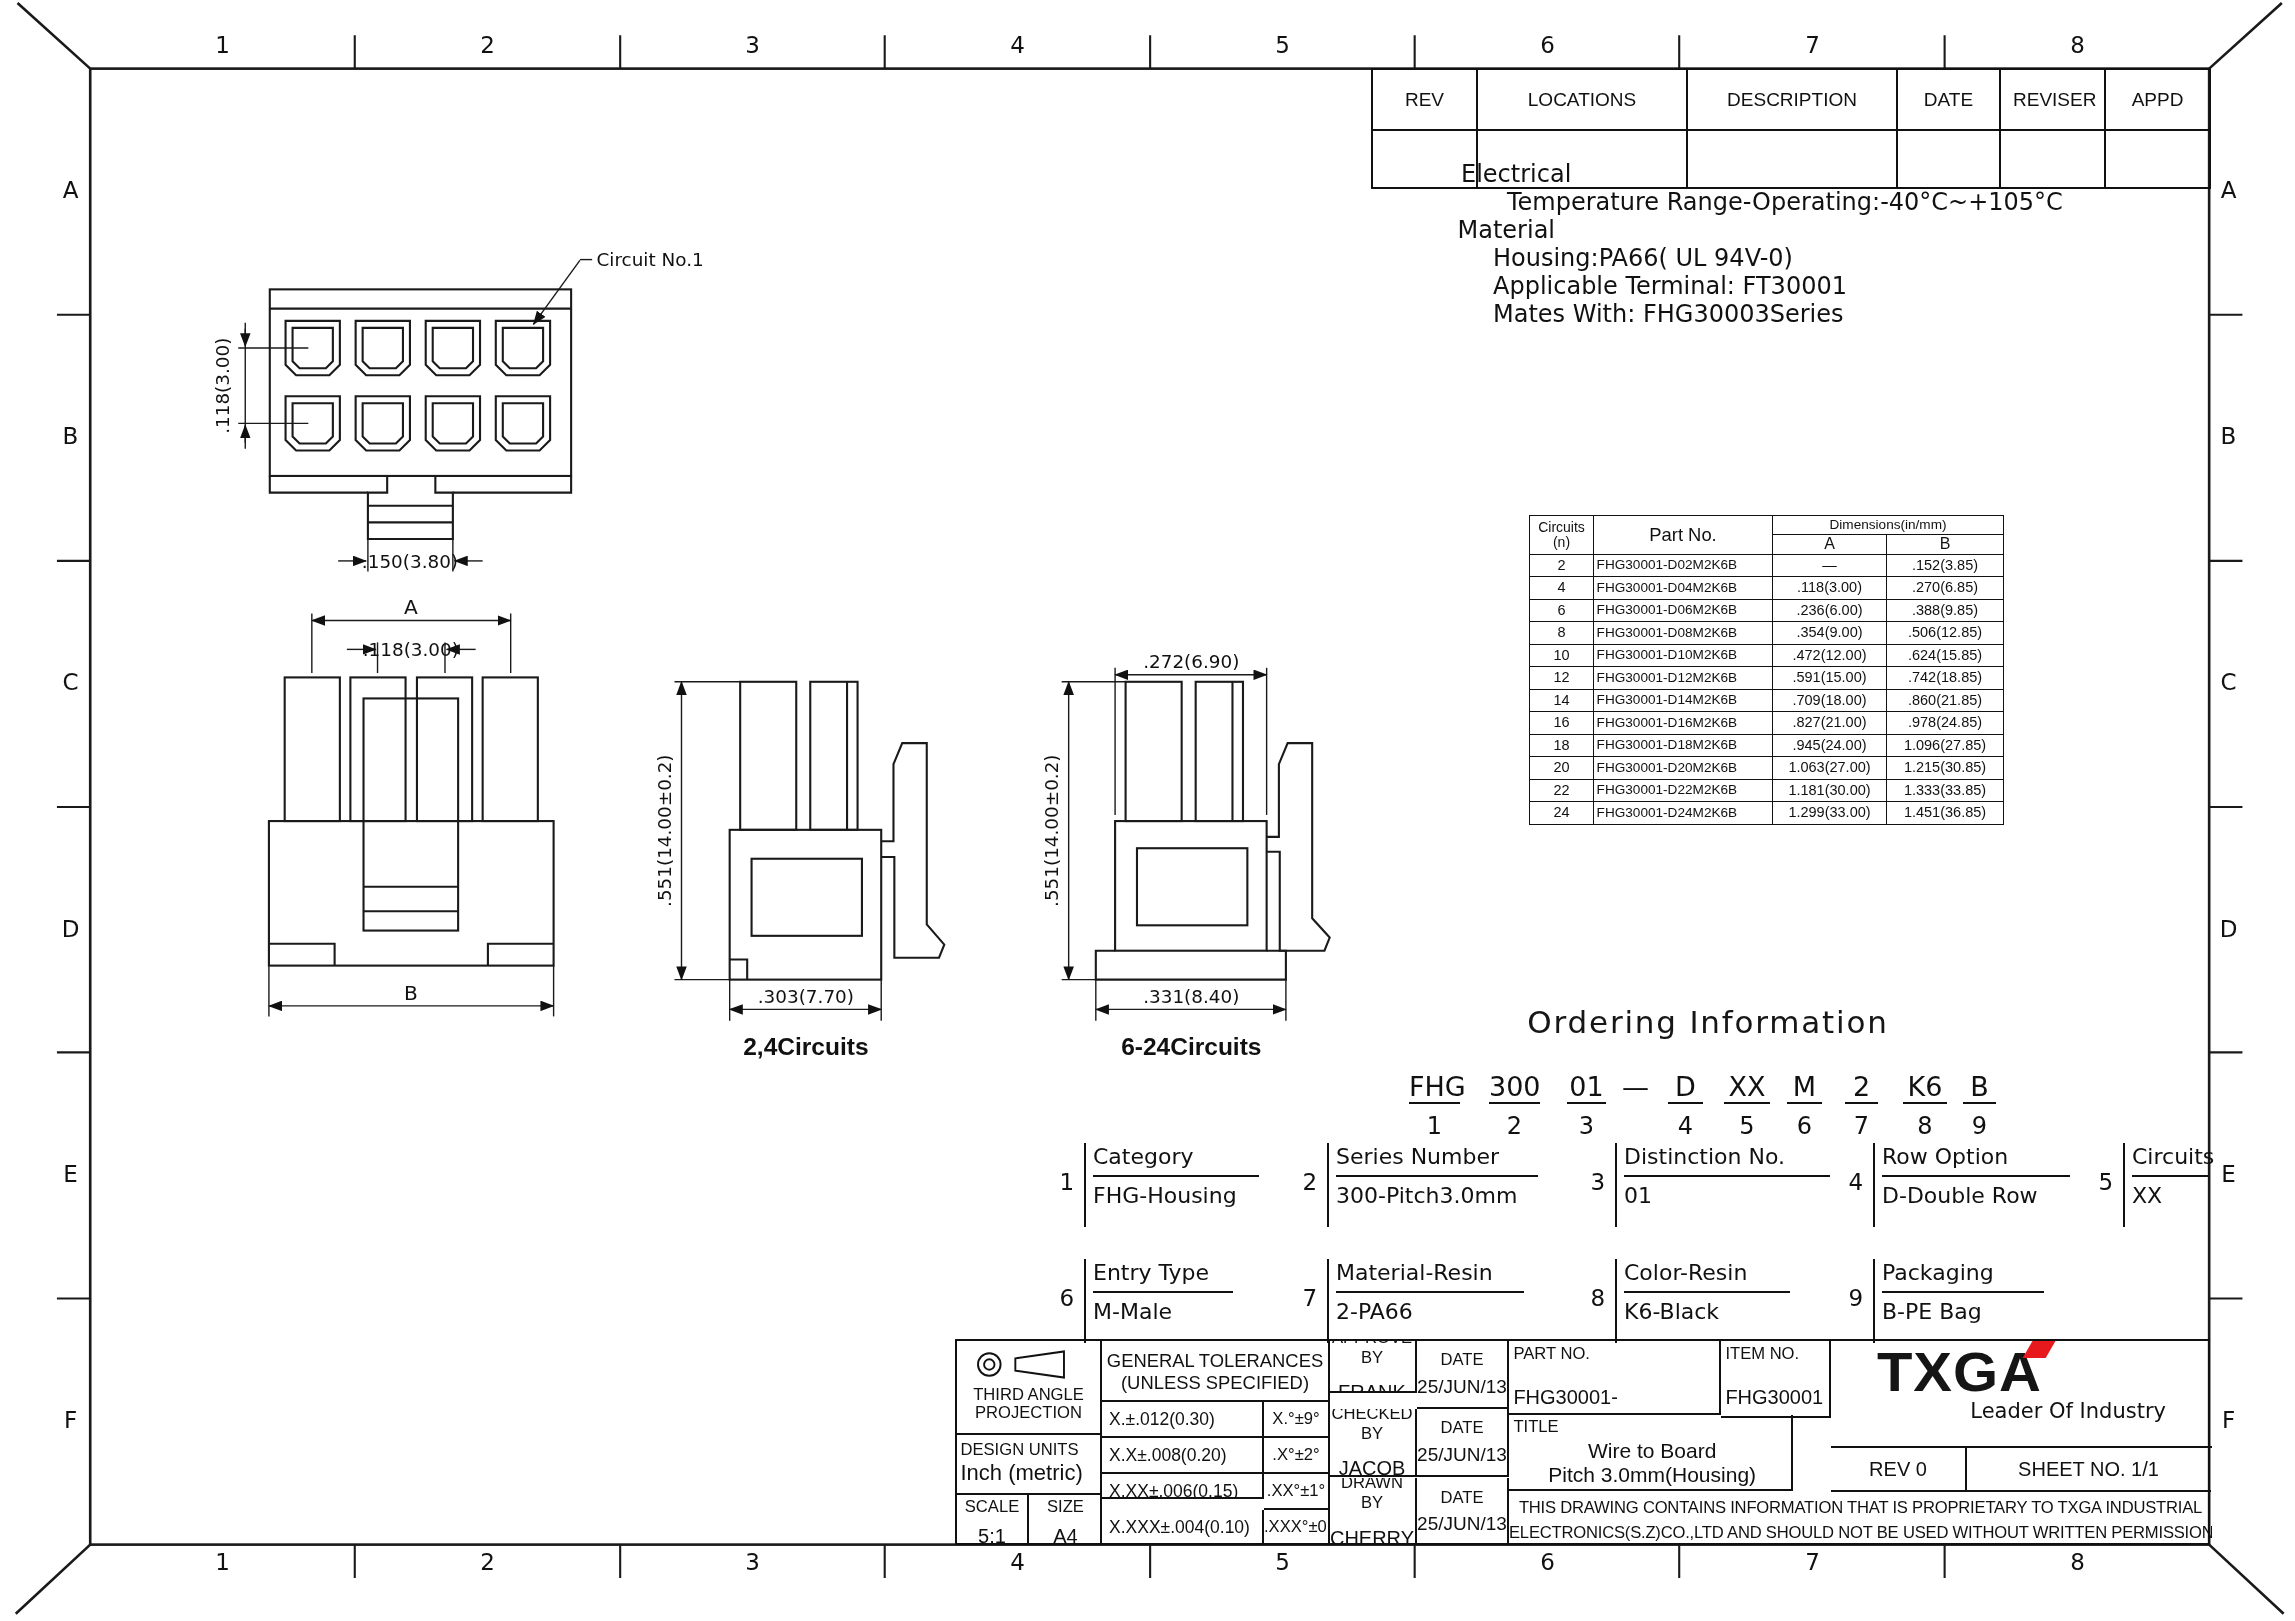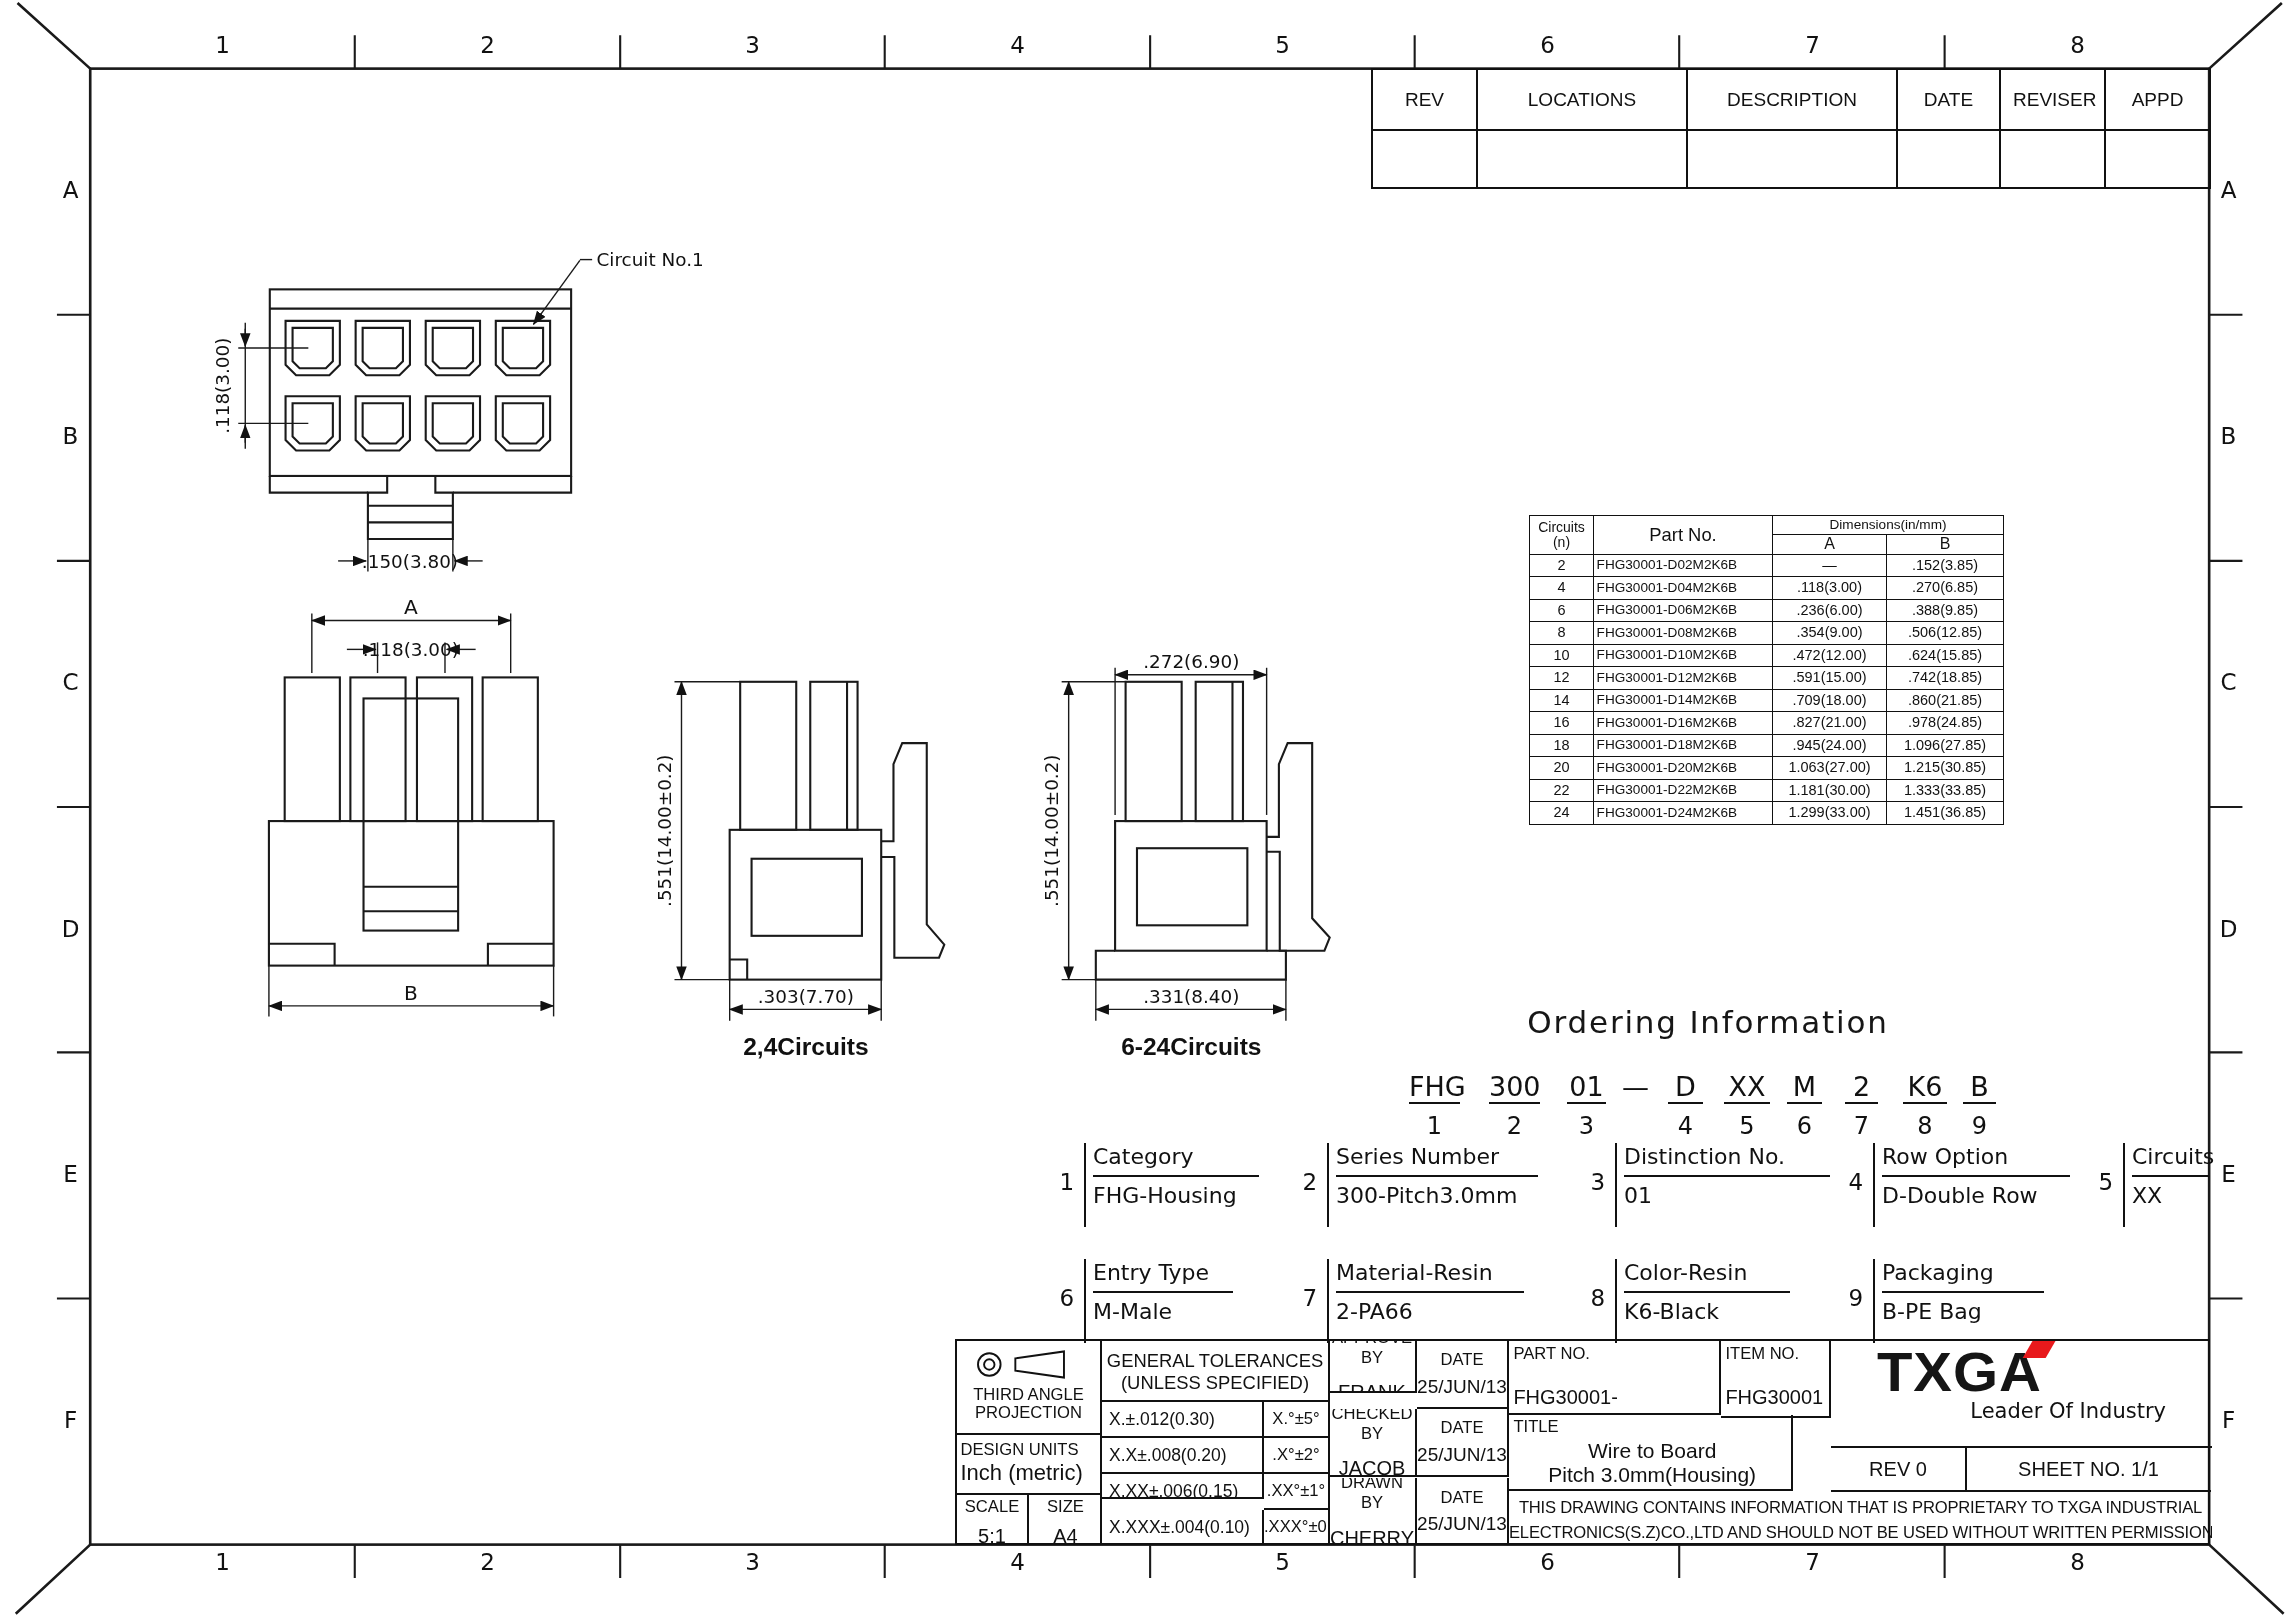--- a/index.html
+++ b/index.html
@@ -261,20 +261,28 @@
       <td></td>
           <td></td>
           <td></td>
       <td></td>
           <td></td>
           <td></td>
     </tr>
   </tbody>
     </table>
 
+  <div class="notes">
+    <div class="ni0">Electrical</div>
+    <div class="ni1">Temperature Range-Operating:-40°C~+105°C</div>
+    <div class="ni2">Material</div>
+    <div class="ni3">Housing:PA66( UL 94V-0)</div>
+    <div class="ni3">Applicable Terminal: FT30001</div>
+    <div class="ni3">Mates With: FHG30003Series</div>
+  </div>
 
   <table class="parts">
     <colgroup>
       <col style="width:64px">
         <col style="width:179px">
         <col style="width:114px">
         <col style="width:117px">
     </colgroup>
     <tbody>
         <tr>
@@ -497,21 +505,21 @@
         <div class="lbl" style="padding-top:2.6px">SIZE</div>
         <div class="val">A4</div>
       </div>
     </div>
 
     <div class="cell br bb ctr" style="left:145px;top:0;width:228px;height:61px;padding-top:8.8px">
       <div style="font-size:18.4px">GENERAL TOLERANCES</div>
       <div style="font-size:18.4px">(UNLESS SPECIFIED)</div>
     </div>
     <div class="cell br bb tol-lin" style="left:145px;top:61px;width:162px;height:36px">X.±.012(0.30)</div>
-    <div class="cell br bb tol-ang" style="left:307px;top:61px;width:66px;height:36px">X.°±5°</div>
+    <div class="cell br bb tol-ang" style="left:307px;top:61px;width:66px;height:36px">X.°±9°</div>
     <div class="cell br bb tol-lin" style="left:145px;top:97px;width:162px;height:36px">X.X±.008(0.20)</div>
     <div class="cell br bb tol-ang" style="left:307px;top:97px;width:66px;height:36px">.X°±2°</div>
     <div class="cell br bb tol-lin" style="left:145px;top:133px;width:162px;height:25px">X.XX±.006(0.15)</div>
     <div class="cell br bb tol-ang" style="left:307px;top:133px;width:66px;height:36px">.XX°±1°</div>
     <div class="cell br tol-lin" style="left:145px;top:169px;width:162px;height:34px">X.XXX±.004(0.10)</div>
     <div class="cell br tol-ang" style="left:307px;top:169px;width:66px;height:34px">.XXX°±0.5°</div>
 
     <div class="cell br bb ctr" style="left:372px;top:0;width:88px;height:52px">
       <div class="stack">
         <div class="lbl">APPROVE BY</div>

